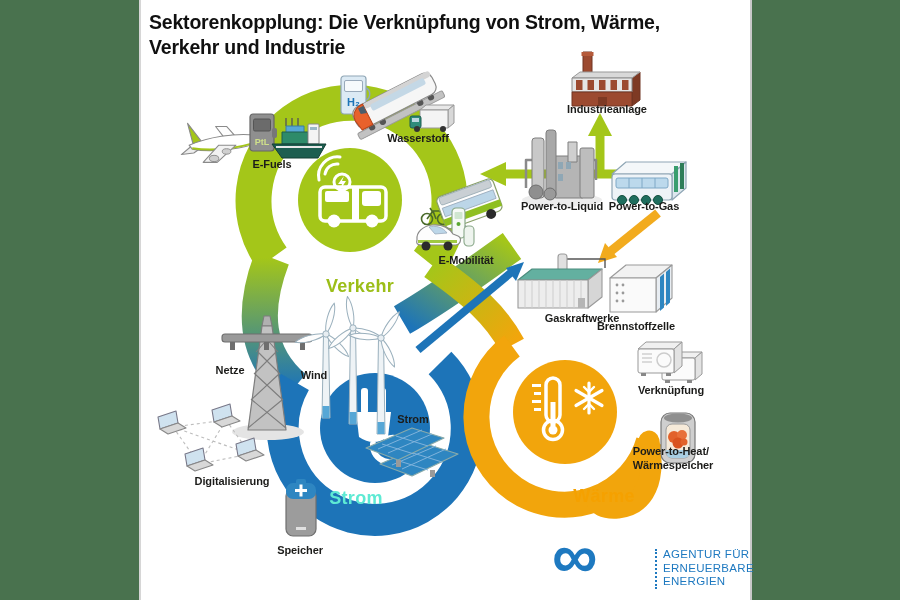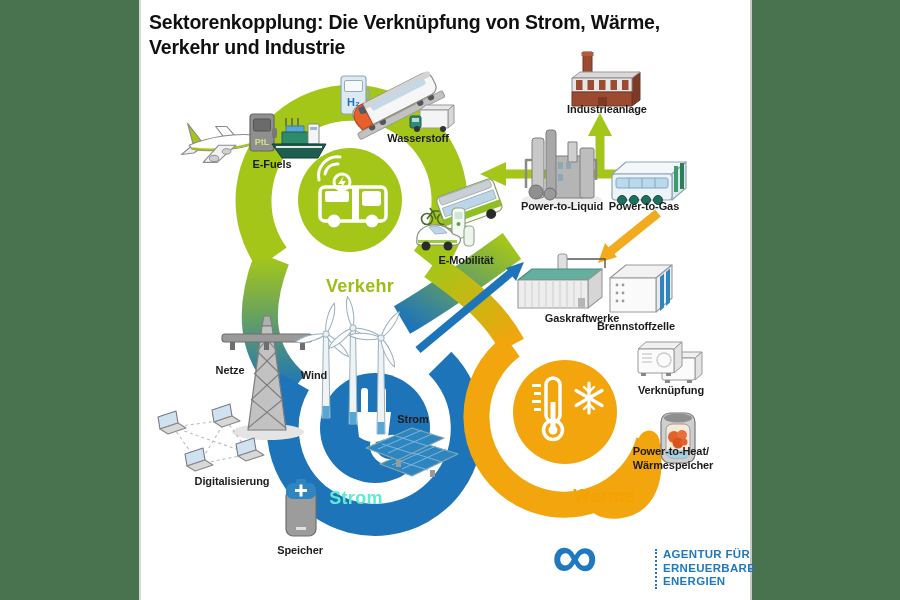--- a/index.html
+++ b/index.html
@@ -16,21 +16,21 @@
   .two-line{white-space:pre-line;line-height:1.3;}
   .hub-label{position:absolute;transform:translateX(-50%);font-size:18px;font-weight:bold;
              letter-spacing:0.3px;white-space:nowrap;margin-top:13px;}
   .hub-verkehr{color:#9cbe18;}
   .hub-strom{color:#5eead4;}
   .hub-waerme{color:#f5a100;}
   .copyright{position:absolute;left:147px;top:579px;font-size:10.5px;color:#2478be;}
   .logo-inf{position:absolute;left:552px;top:524px;font-size:64px;line-height:1;
             font-weight:bold;color:#1e79c0;}
   .logo-sep{position:absolute;left:655px;top:549px;height:40px;border-left:2.5px dotted #1e79c0;}
-  .logo-text{position:absolute;left:663px;top:548px;font-size:11.5px;font-weight:bold;
+  .logo-text{position:absolute;left:663px;top:548px;font-size:11.5px;font-weight:normal;
              line-height:1.18;color:#1e79c0;letter-spacing:0.3px;}
   .pump-text{font-family:"Liberation Sans","DejaVu Sans",sans-serif;font-weight:bold;}
 </style>
 </head>
 <body>
 
 <div class="canvas">
   <div class="card"></div>
 
   <svg class="diagram-svg" width="900" height="600" viewBox="0 0 900 600">

